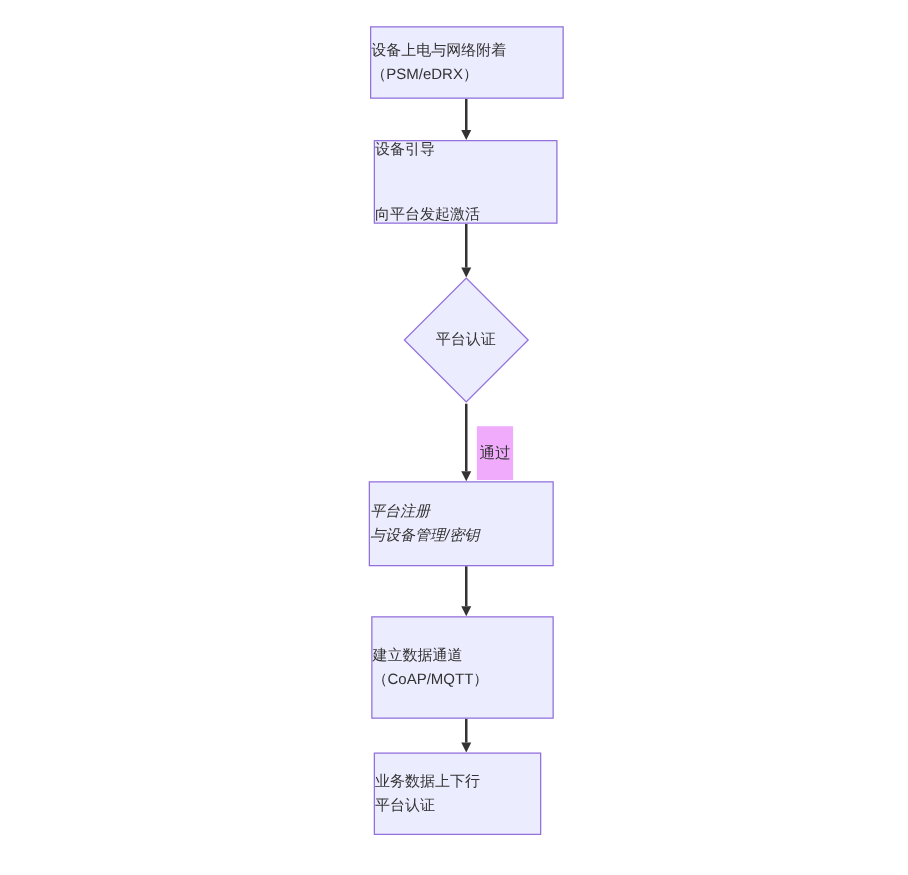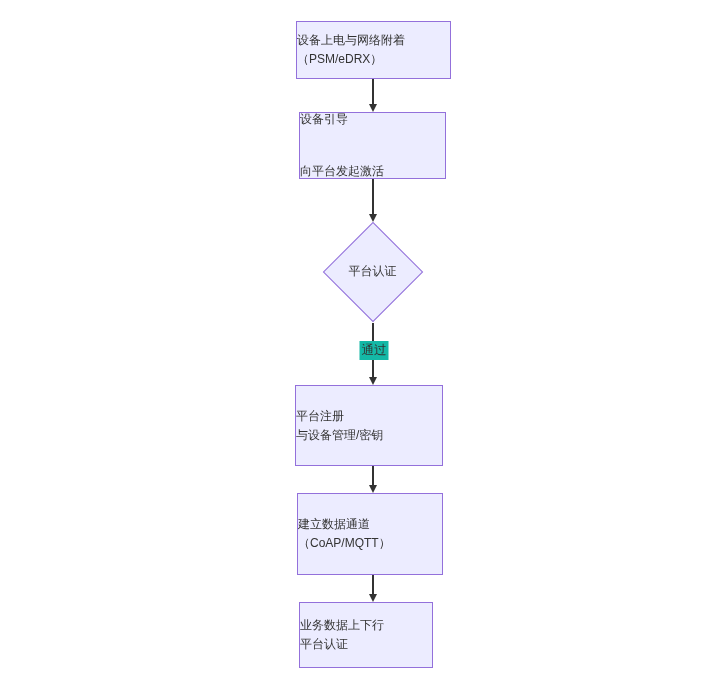--- a/index.html
+++ b/index.html
@@ -26,21 +26,21 @@
     align-items: flex-start;
     justify-content: center;
     text-align: center;
     font-size: 12px;
     line-height: 19px;
     color: #333333;
     z-index: 2;
   }
   .node-1 { left: 296px; top: 21px;  width: 155px; height: 58px; }
   .node-2 { left: 299px; top: 112px; width: 147px; height: 67px; gap: 33px; }
-  .node-4 { left: 295px; top: 385px; width: 148px; height: 81px; }
+  .node-4 { left: 295px; top: 385px; width: 148px; height: 68px; font-style: italic; }
   .node-5 { left: 297px; top: 493px; width: 146px; height: 82px; }
   .node-6 { left: 299px; top: 602px; width: 134px; height: 66px; }
 
   .diamond-node {
     position: absolute;
     left: 322px; top: 221px;
     width: 101px; height: 101px;
     z-index: 2;
   }
   .diamond-shape {
@@ -86,25 +86,25 @@
     border-top: 8px solid #333333;
   }
   .edge-1 { top: 79px;  height: 25px; }
   .edge-2 { top: 179px; height: 35px; }
   .edge-3 { top: 323px; height: 54px; }
   .edge-4 { top: 450px; height: 35px; }
   .edge-5 { top: 559px; height: 35px; }
 
   .edge-label {
     position: absolute;
-    left: 374px;
+    left: 396px;
     top: 341px;
     transform: translateX(-50%);
-    background: #14b8a6;
-    padding: 0 2px;
+    background: #f0abfc;
+    padding: 12px 2px;
     font-size: 12.5px;
     line-height: 19px;
     color: #333333;
     z-index: 3;
     white-space: nowrap;
   }
 </style>
 </head>
 <body>
 

